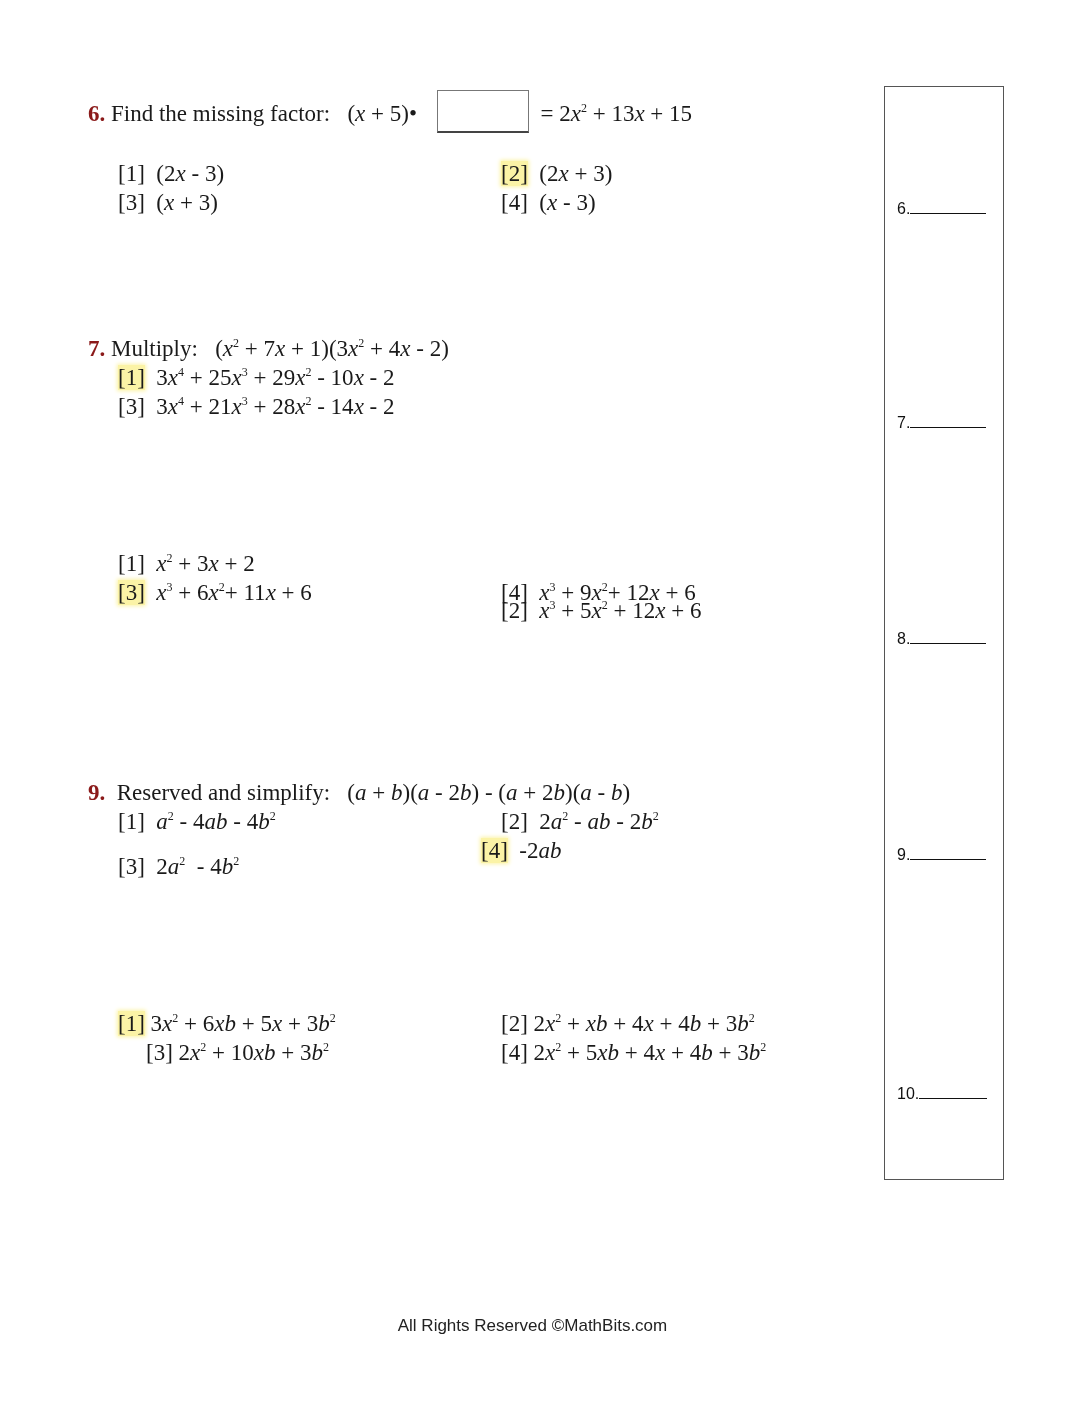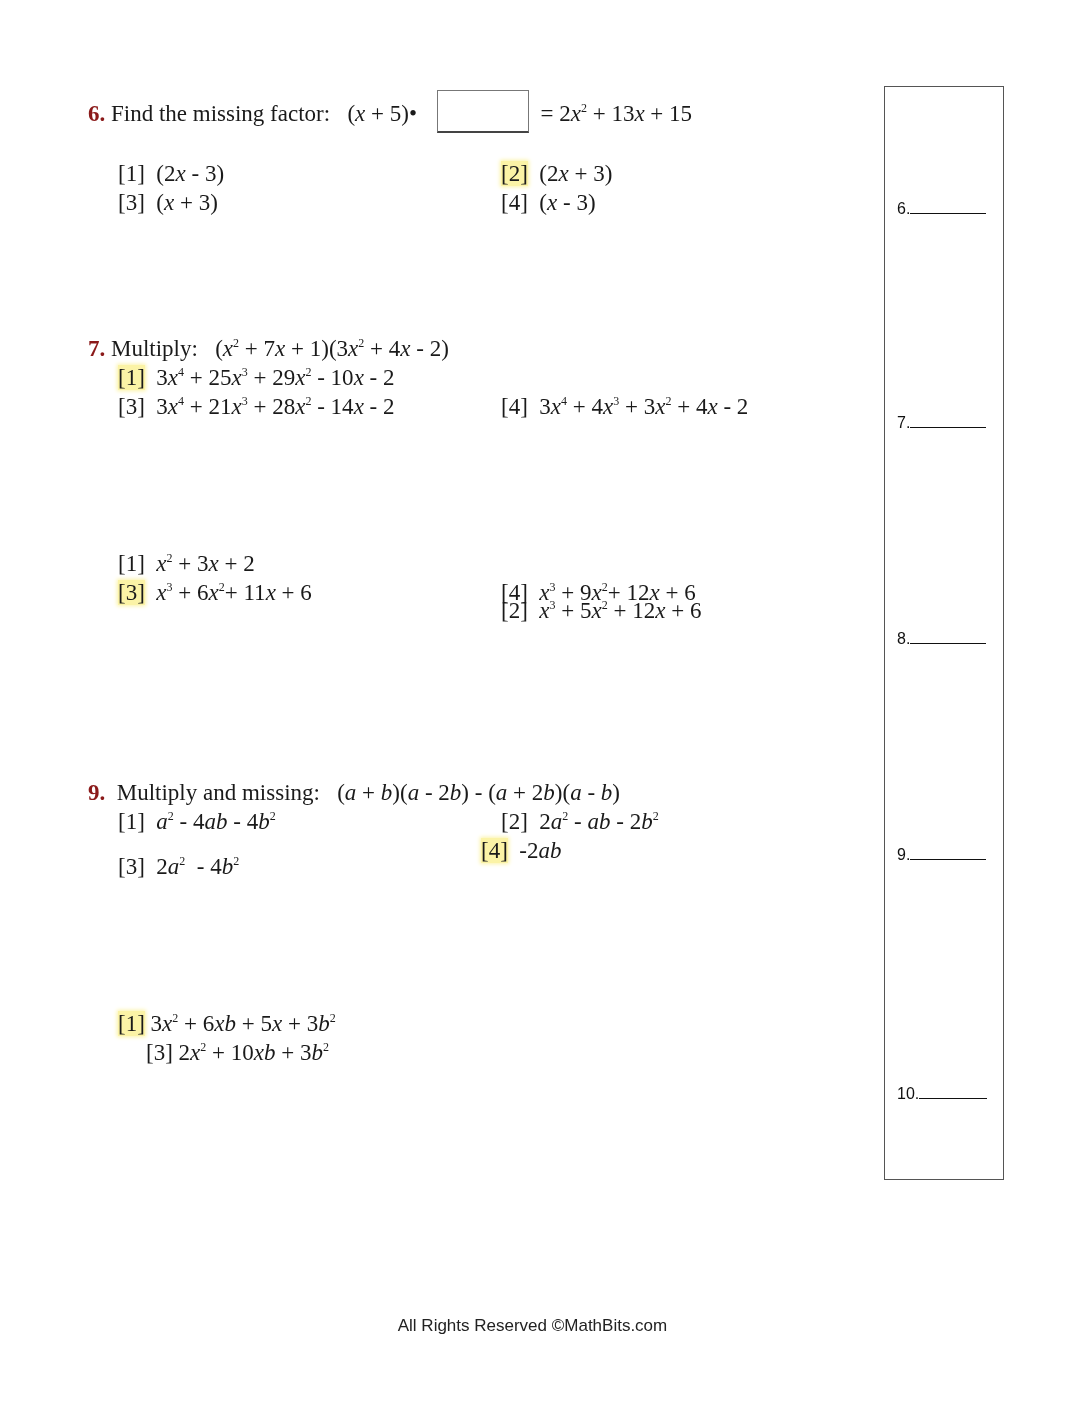--- a/index.html
+++ b/index.html
@@ -44,51 +44,52 @@
 
 <div class="q" style="top:334px;">
   <div class="stem">
     <span class="num">7.</span>
     <span>Multiply:</span>
     &nbsp;&nbsp;<span>(<i>x</i><sup>2</sup> + 7<i>x</i> + 1)(3<i>x</i><sup>2</sup> + 4<i>x</i> - 2)</span>
   </div>
   <div class="choices" style="height:60px;">
     <div class="choice" style="left:30px;top:0;"><span class="tag hl">[1]</span>&nbsp; 3<i>x</i><sup>4</sup> + 25<i>x</i><sup>3</sup> + 29<i>x</i><sup>2</sup> - 10<i>x</i> - 2</div>
     <div class="choice" style="left:30px;top:29px;"><span class="tag">[3]</span>&nbsp; 3<i>x</i><sup>4</sup> + 21<i>x</i><sup>3</sup> + 28<i>x</i><sup>2</sup> - 14<i>x</i> - 2</div>
-    <div class="choice" style="left:413px;top:29px;"><span class="tag">[4]</span>&nbsp; 3<i>x</i><sup>4</sup> + 4<i>x</i><sup>3</sup> + 3<i>x</i><sup>2</sup> + 4<i>x</i> - 2</div>
   </div>
 </div>
 
 <div class="q" style="top:549px;">
   <div class="choices" style="height:60px;">
     <div class="choice" style="left:30px;top:0;"><span class="tag">[1]</span>&nbsp; <i>x</i><sup>2</sup> + 3<i>x</i> + 2</div>
     <div class="choice" style="left:413px;top:0;margin-top:47px;"><span class="tag">[2]</span>&nbsp; <i>x</i><sup>3</sup> + 5<i>x</i><sup>2</sup> + 12<i>x</i> + 6</div>
     <div class="choice" style="left:30px;top:29px;"><span class="tag hl">[3]</span>&nbsp; <i>x</i><sup>3</sup> + 6<i>x</i><sup>2</sup>+ 11<i>x</i> + 6</div>
     <div class="choice" style="left:413px;top:29px;"><span class="tag">[4]</span>&nbsp; <i>x</i><sup>3</sup> + 9<i>x</i><sup>2</sup>+ 12<i>x</i> + 6</div>
   </div>
 </div>
 
 <div class="q" style="top:778px;">
   <div class="stem">
     <span class="num">9.</span>
-    &nbsp;<span>Multiply and missing:</span>
+    &nbsp;<span>Reserved and simplify:</span>
     &nbsp;&nbsp;<span>(<i>a</i> + <i>b</i>)(<i>a</i> - 2<i>b</i>) - (<i>a</i> + 2<i>b</i>)(<i>a</i> - <i>b</i>)</span>
   </div>
   <div class="choices" style="height:60px;">
     <div class="choice" style="left:30px;top:0;"><span class="tag">[1]</span>&nbsp; <i>a</i><sup>2</sup> - 4<i>ab</i> - 4<i>b</i><sup>2</sup></div>
     <div class="choice" style="left:413px;top:0;"><span class="tag">[2]</span>&nbsp; 2<i>a</i><sup>2</sup> - <i>ab</i> - 2<i>b</i><sup>2</sup></div>
     <div class="choice" style="left:30px;top:45px;"><span class="tag">[3]</span>&nbsp; 2<i>a</i><sup>2</sup>&nbsp; - 4<i>b</i><sup>2</sup></div>
     <div class="choice" style="left:393px;top:29px;"><span class="tag hl">[4]</span>&nbsp; -2<i>ab</i></div>
   </div>
 </div>
 
 <div class="q" style="top:1009px;">
   <div class="choices" style="height:60px;">
     <div class="choice" style="left:30px;top:0;"><span class="tag hl">[1]</span> 3<i>x</i><sup>2</sup> + 6<i>xb</i> + 5<i>x</i> + 3<i>b</i><sup>2</sup></div>
+    <div class="choice" style="left:413px;top:0;"><span class="tag">[2]</span> 2<i>x</i><sup>2</sup> + <i>xb</i> + 4<i>x</i> + 4<i>b</i> + 3<i>b</i><sup>2</sup></div>
     <div class="choice" style="left:22px;top:29px;margin-left:36px;"><span class="tag">[3]</span> 2<i>x</i><sup>2</sup> + 10<i>xb</i> + 3<i>b</i><sup>2</sup></div>
+    <div class="choice" style="left:413px;top:29px;"><span class="tag">[4]</span> 2<i>x</i><sup>2</sup> + 5<i>xb</i> + 4<i>x</i> + 4<i>b</i> + 3<i>b</i><sup>2</sup></div>
   </div>
 </div>
 
 <div class="answer-panel">
   <div class="ans" style="top:112px;"><span>6.</span><span class="line" style="width:76px;"></span></div>
   <div class="ans" style="top:326px;"><span>7.</span><span class="line" style="width:76px;"></span></div>
   <div class="ans" style="top:542px;"><span>8.</span><span class="line" style="width:76px;"></span></div>
   <div class="ans" style="top:758px;"><span>9.</span><span class="line" style="width:76px;"></span></div>
   <div class="ans" style="top:997px;"><span>10.</span><span class="line" style="width:68px;"></span></div>
 </div>

